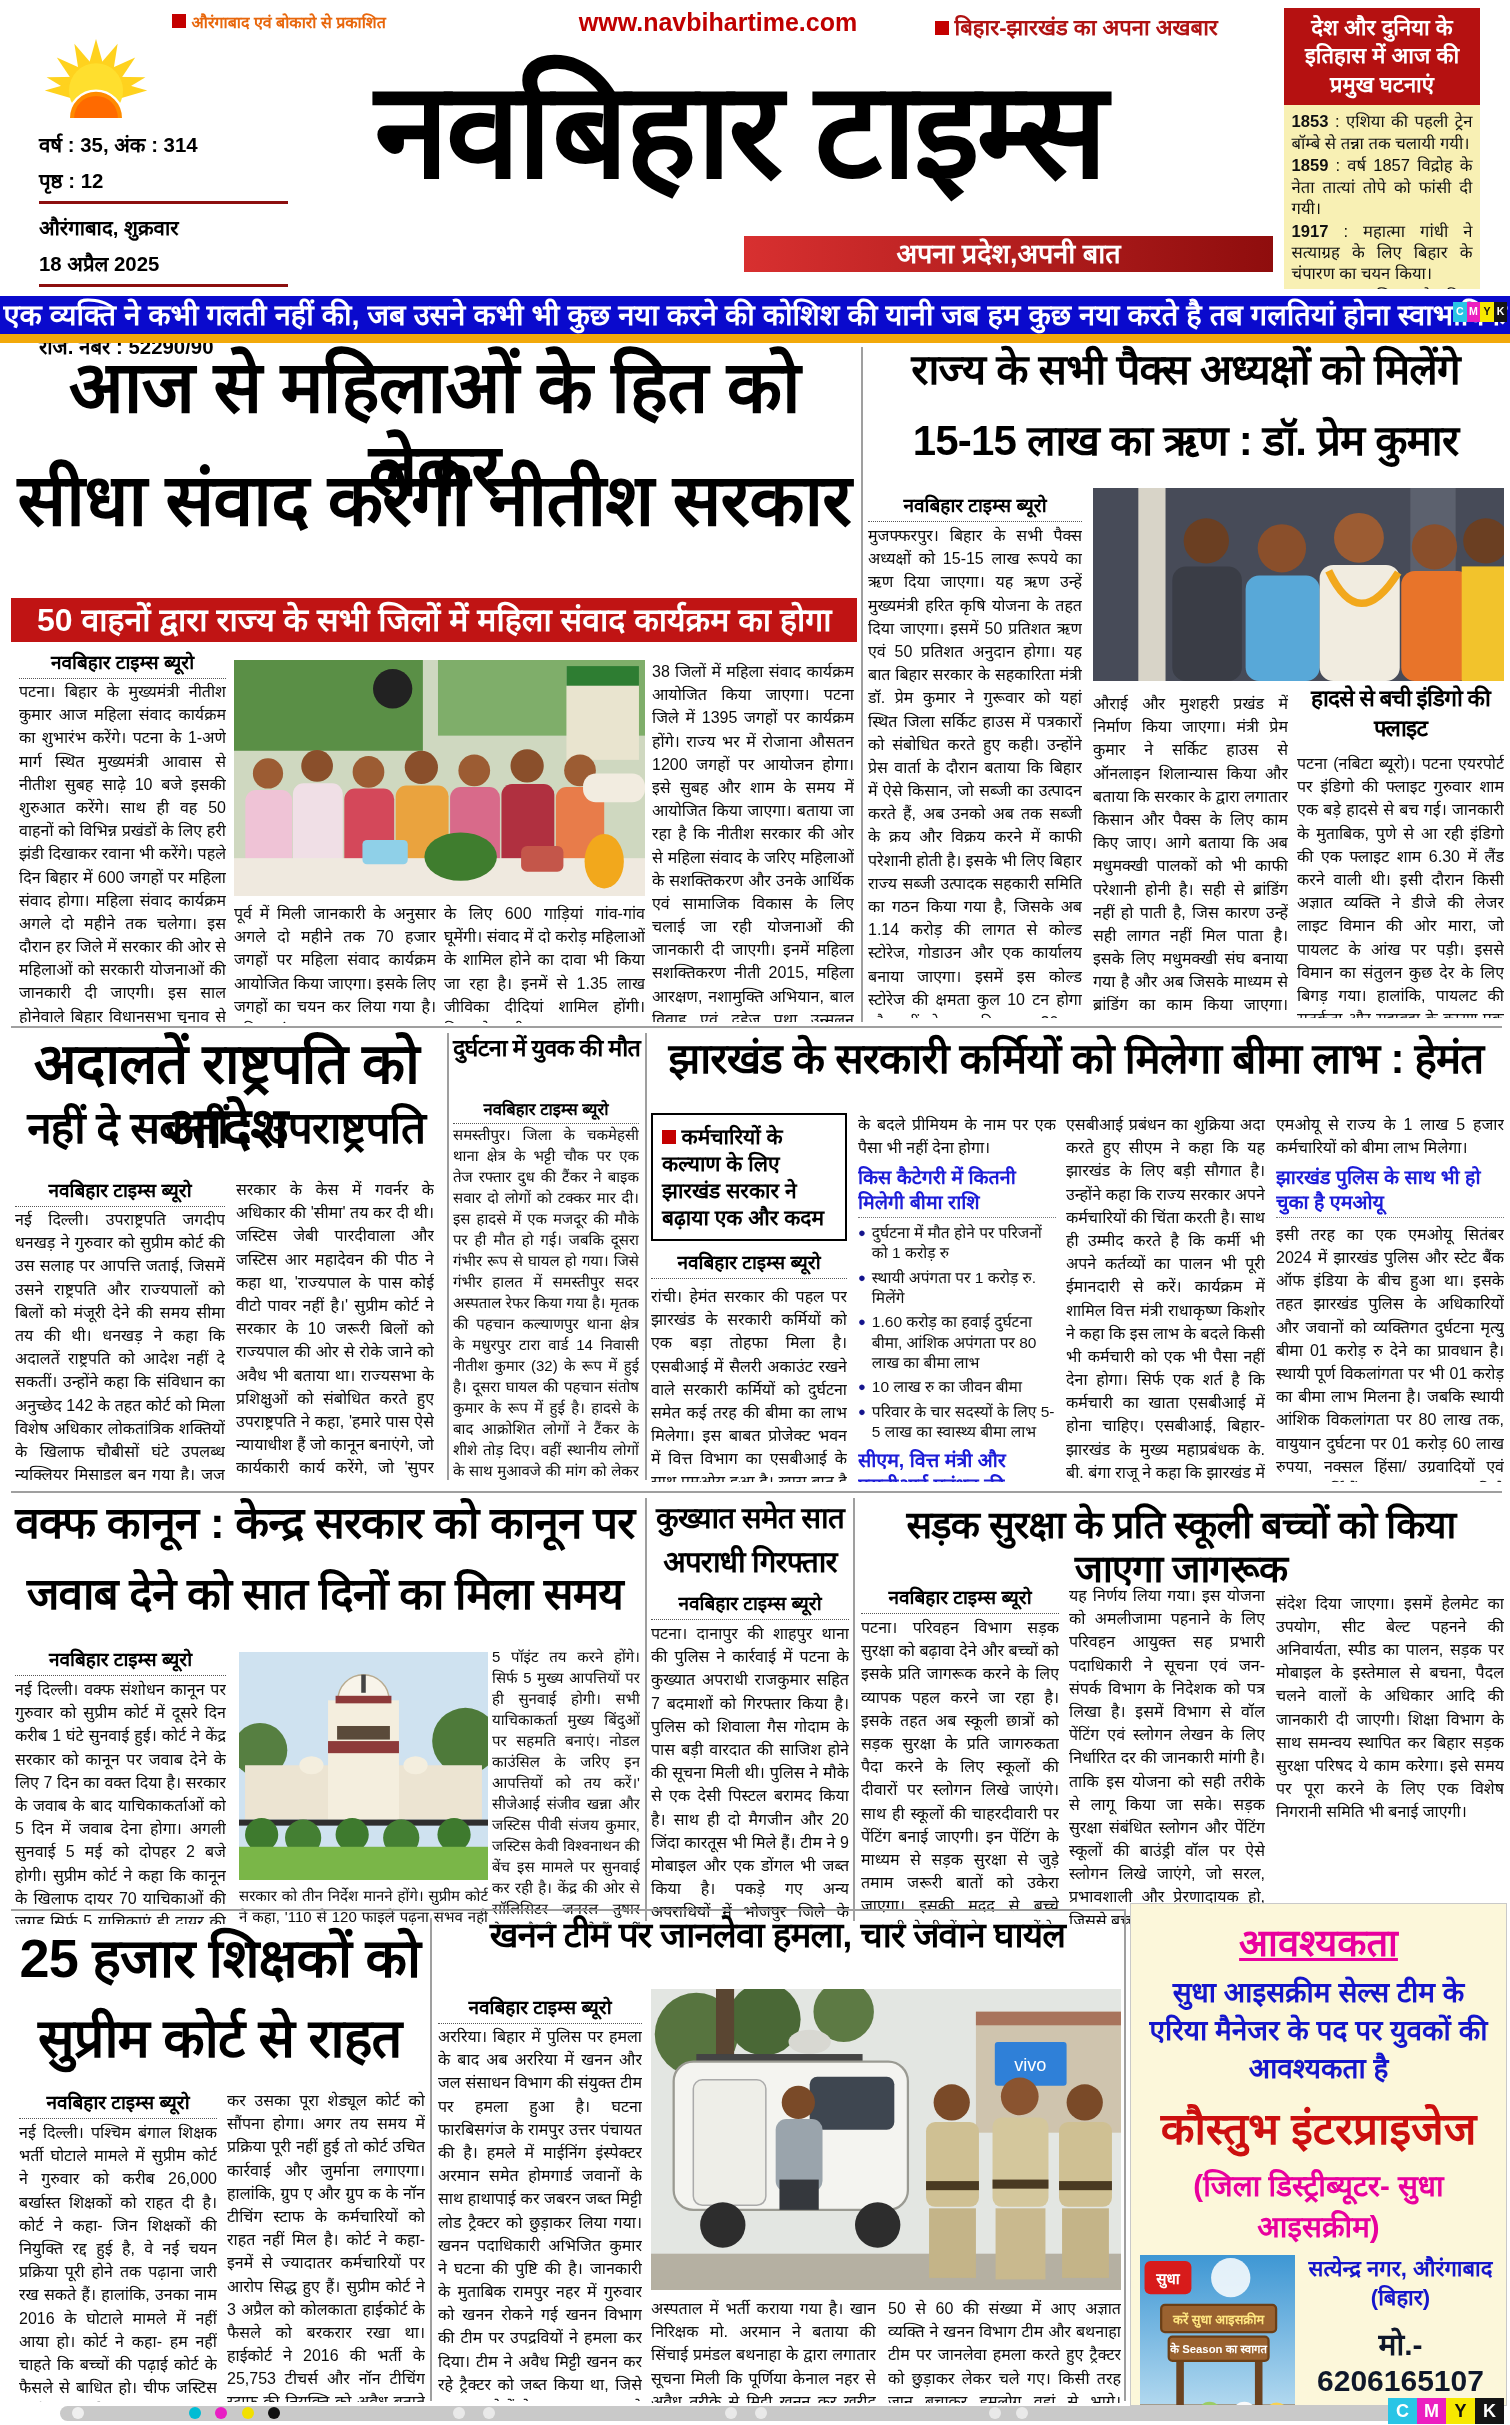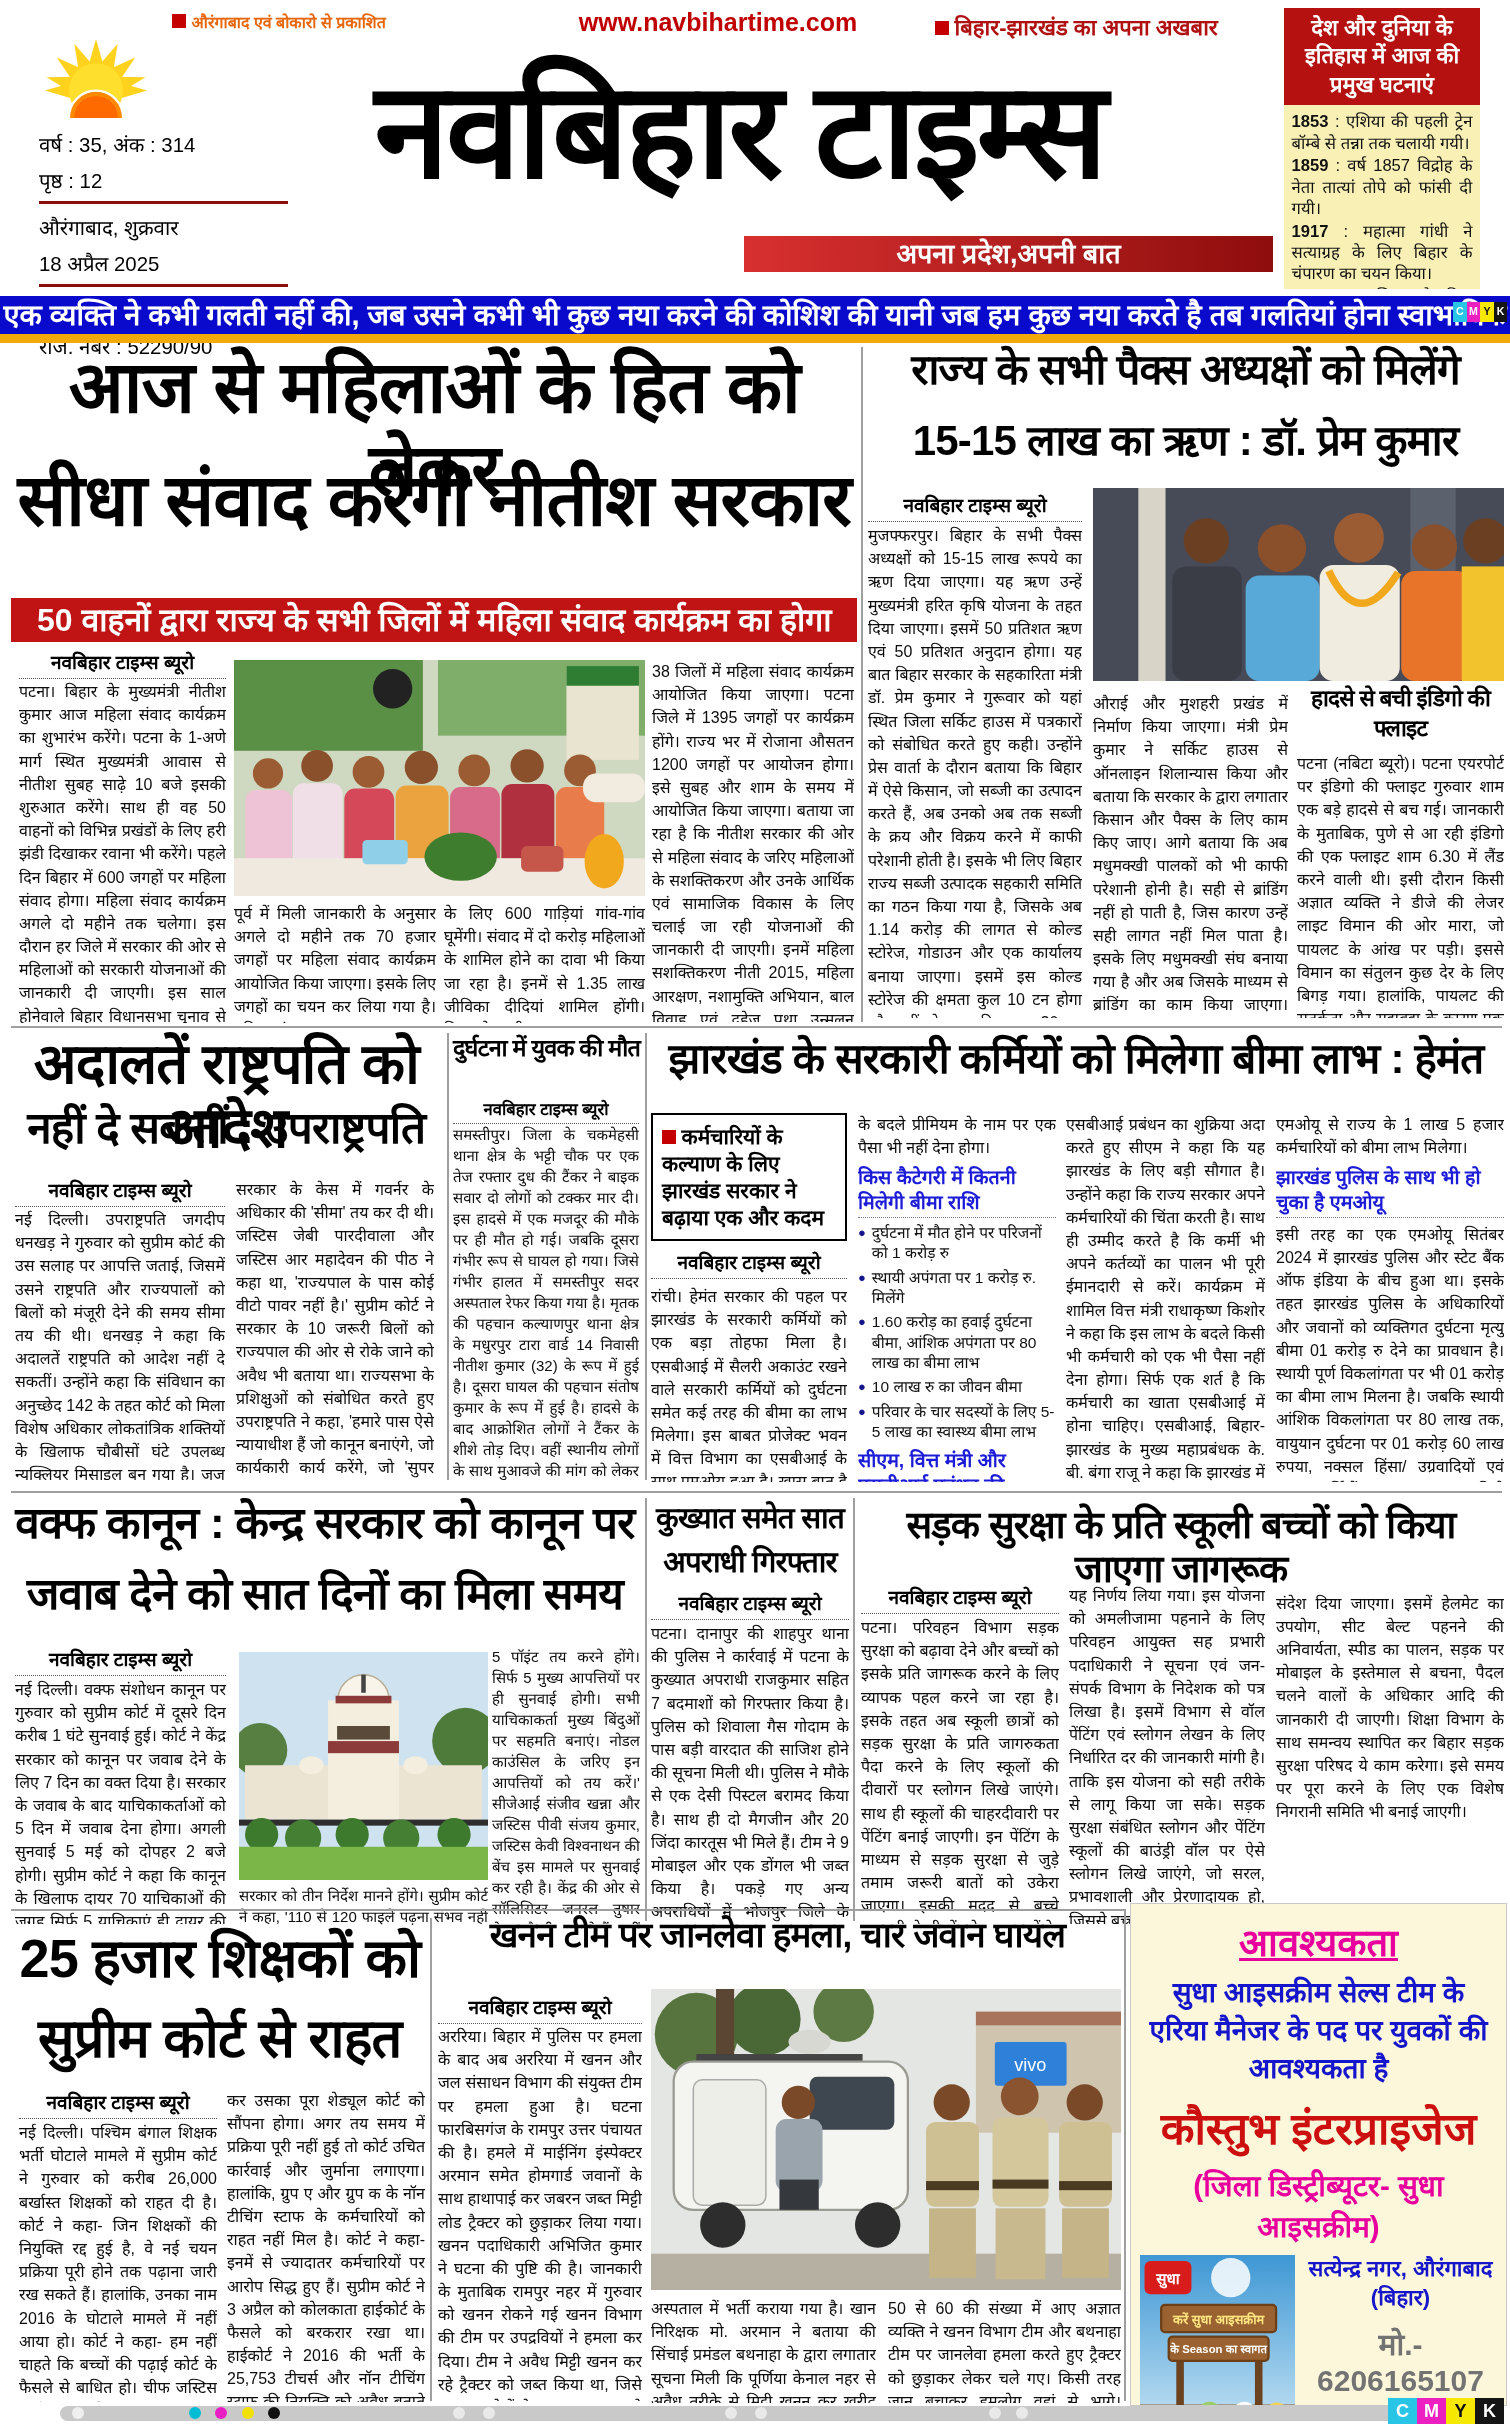--- a/index.html
+++ b/index.html
@@ -13,21 +13,21 @@
   .narrow{font-size:15px;line-height:1.4;}
   .redbar{background:#c01414;color:#fff;font-weight:bold;text-align:center;overflow:hidden;}
   .bluebar{background:#0a0acd;color:#fff;font-weight:bold;text-align:center;}
   .subblue{color:#1c1cd8;font-weight:bold;font-size:19.6px;line-height:1.25;border-bottom:1.5px dotted #777;padding-bottom:3px;margin:6px 0 4.5px 0;}
   .blackbox{border:2.3px solid #000;padding:7.6px 9px;font-weight:bold;font-size:21px;line-height:1.3;color:#000;background:#fff;}
   .sq{display:inline-block;width:13.6px;height:13.6px;background:#c40000;margin-right:6px;vertical-align:baseline;}
   .bullet{display:flex;gap:6px;font-size:15.5px;line-height:1.3;margin-bottom:4.5px;font-weight:500;text-align:left;}
   .dot{flex:0 0 auto;color:#14148c;font-size:13px;line-height:1.5;}
   .vr{position:absolute;width:1.5px;background:#9f9f9f;}
   .hr{position:absolute;height:1.5px;background:#9f9f9f;}
-  .infoline{font-weight:normal;font-size:20.4px;color:#000;margin-bottom:7.6px;white-space:nowrap;}
+  .infoline{font-weight:bold;font-size:20.4px;color:#000;margin-bottom:7.6px;white-space:nowrap;}
   .infodiv{height:3px;background:#8c0f0f;margin:4.5px 0 9px 0;width:249px;}
   .events-body p{margin:0 0 1.5px 0;}
   .ph{overflow:hidden;}
   .ph svg{display:block;width:100%;height:100%;}
   .mark{display:inline-block;text-align:center;font-weight:bold;}
 </style>
 </head>
 <body>
 
 <div id="page">
@@ -348,21 +348,21 @@
           <rect x="74" y="214" width="36" height="28" rx="4" fill="#efe7dc"></rect>
             <circle cx="92" cy="210" r="16" fill="#9ccc65"></circle>
           <rect x="120" y="214" width="36" height="28" rx="4" fill="#efe7dc"></rect>
             <circle cx="138" cy="210" r="16" fill="#fafafa"></circle>
           <rect x="164" y="214" width="34" height="28" rx="4" fill="#efe7dc"></rect>
             <circle cx="181" cy="210" r="15" fill="#f7d154"></circle>
         </svg>
       </div>
       <div style="flex:1;">
         <div style="text-align:center;font-size:22px;font-weight:bold;color:#1515cc;line-height:1.3;">सत्येन्द्र नगर, औरंगाबाद (बिहार)</div>
-        <div style="margin-top:10.6px;text-align:center;font-size:30px;font-weight:bold;color:#737373;">मो.- 6206165107</div>
+        <div style="margin-top:10.6px;text-align:center;font-size:30px;font-weight:bold;color:#0f172a;">मो.- 6206165107</div>
 
       </div>
     </div>
   </div>
 
   <div class="abs" style="left:60px;top:2406px;width:1390px;height:15px;background:#c9c9c9;border-radius:7.6px;"></div>
   <div class="abs" style="left:72px;top:2407px;width:12px;height:12px;border-radius:50%;background:#efefef;"></div>
   <div class="abs" style="left:189px;top:2407px;width:12px;height:12px;border-radius:50%;background:#00bcd4;"></div>
   <div class="abs" style="left:215px;top:2407px;width:12px;height:12px;border-radius:50%;background:#e91ec4;"></div>
   <div class="abs" style="left:242px;top:2407px;width:12px;height:12px;border-radius:50%;background:#f2e000;"></div>

